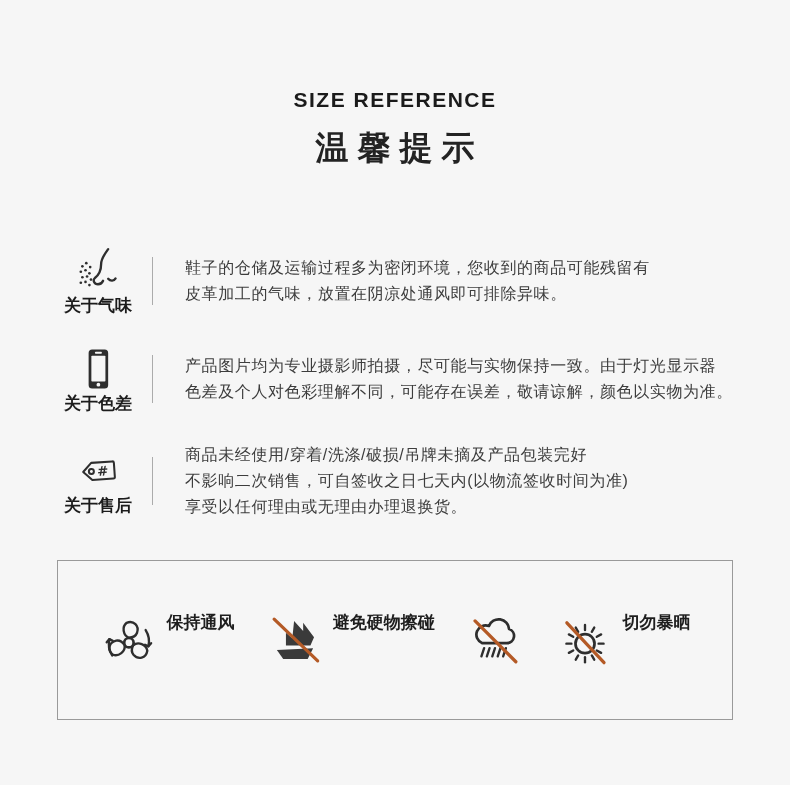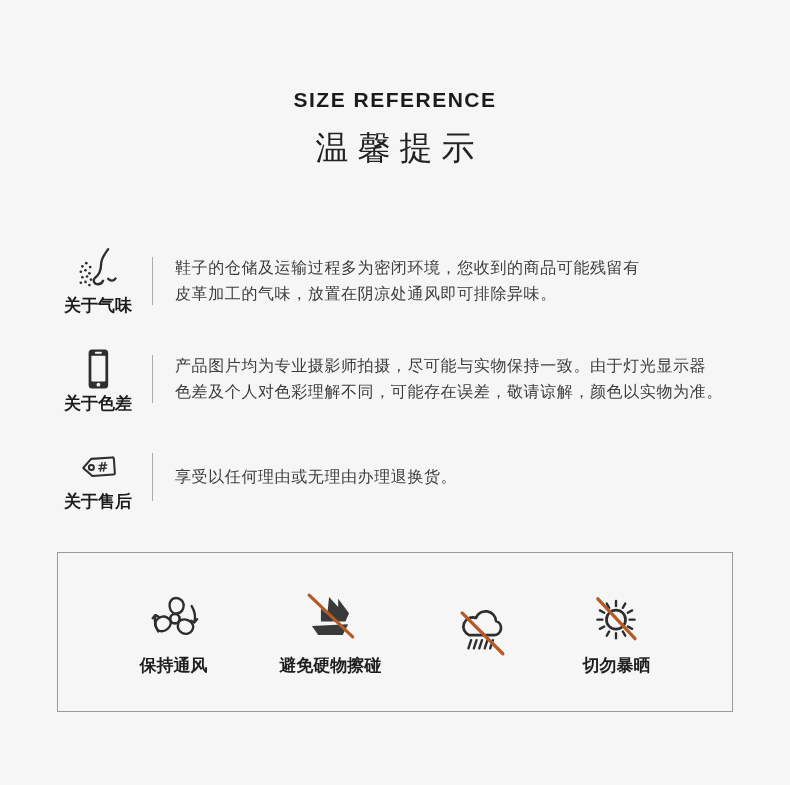--- a/index.html
+++ b/index.html
@@ -12,44 +12,44 @@
   }
   .page{position:relative;width:790px;height:785px;overflow:hidden;}
 
   
   .header{text-align:center;padding-top:88px;}
   .size-ref{
     font-size:21px;font-weight:bold;letter-spacing:1.5px;
     color:#1b1b1b;line-height:24px;
   }
   .warm-tips{
-    margin-top:16px;font-size:33px;font-weight:400;
+    margin-top:16px;font-size:33px;font-weight:700;
     letter-spacing:9px;text-indent:9px;color:#232323;line-height:40px;
   }
 
   
   .tips{margin:78px 0 0 50px;}
   .tip-row{display:flex;align-items:center;margin-bottom:28px;}
   .tip-icon-col{
     width:96px;flex-shrink:0;display:flex;flex-direction:column;
     align-items:center;
   }
   .tip-icon{width:50px;height:50px;display:block;}
   .tip-label{font-size:17px;font-weight:bold;color:#1c1c1c;line-height:20px;}
   .tip-divider{width:1px;height:48px;background:#ababab;flex-shrink:0;margin:0 0 0 6px;}
-  .tip-text{margin-left:22px;font-size:16px;line-height:26px;letter-spacing:0.6px;color:#3d3d3d;}
+  .tip-text{margin-left:32px;font-size:16px;line-height:26px;letter-spacing:0.6px;color:#3d3d3d;}
 
   
   .care-box{
     box-sizing:border-box;width:676px;height:160px;
     margin:40px 0 0 57px;border:1px solid #9a9a9a;
     display:flex;align-items:center;justify-content:space-evenly;
     padding:0 10px;
   }
-  .care-item{display:flex;flex-direction:column;align-items:center;gap:9px;}
+  .care-item{display:flex;flex-direction:row;align-items:flex-start;gap:9px;}
   .care-icon{width:58px;height:58px;display:block;}
   .care-label{font-size:17px;font-weight:600;color:#1e1e1e;white-space:nowrap;}
 
   svg .ink{stroke:#2e2e2e;fill:none;stroke-width:3;stroke-linecap:round;stroke-linejoin:round;}
   svg .ink-thin{stroke:#2e2e2e;fill:none;stroke-width:2.6;stroke-linecap:round;stroke-linejoin:round;}
   svg .fill-dark{fill:#3a3a3a;stroke:none;}
   svg .slash{stroke:#b45a26;stroke-width:3.6;stroke-linecap:round;fill:none;}
   svg .orange-fill{fill:#b45a26;stroke:none;}
   svg .bgfill{fill:#f6f6f6;stroke:none;}
 </style>
@@ -117,20 +117,22 @@
           <g transform="rotate(-4 32 32)">
             <path class="ink-thin" d="M13 32 L24 21 H51 a2 2 0 0 1 2 2 v18 a2 2 0 0 1 -2 2 H24 Z"></path>
             <circle class="ink-thin" cx="23.5" cy="32" r="3.2"></circle>
             <text x="31" y="38.5" font-size="17" font-weight="bold" fill="#2e2e2e" font-family="'DejaVu Sans',sans-serif">#</text>
           </g>
         </svg>
         <div class="tip-label">关于售后</div>
       </div>
       <div class="tip-divider"></div>
       <div class="tip-text">
+        <div>商品未经使用/穿着/洗涤/破损/吊牌未摘及产品包装完好</div>
+        <div>不影响二次销售，可自签收之日七天内(以物流签收时间为准)</div>
         <div>享受以任何理由或无理由办理退换货。</div>
       </div>
     </div>
 
   </div>
 
   <div class="care-box">
 
     <div class="care-item">
       <svg class="care-icon" viewBox="0 0 64 64">

